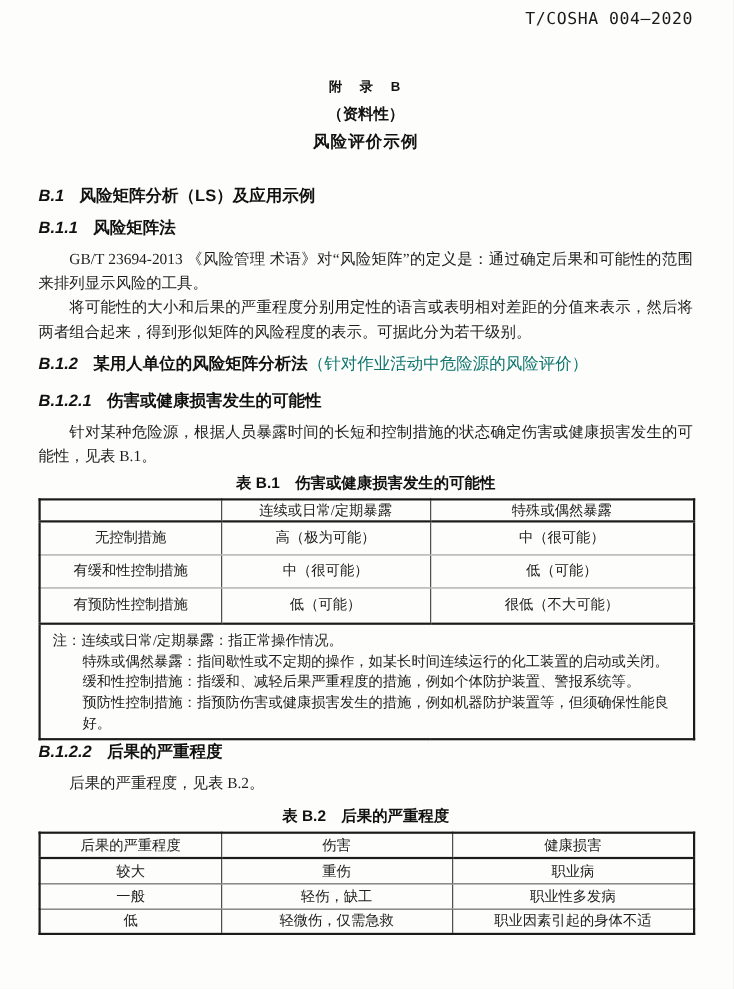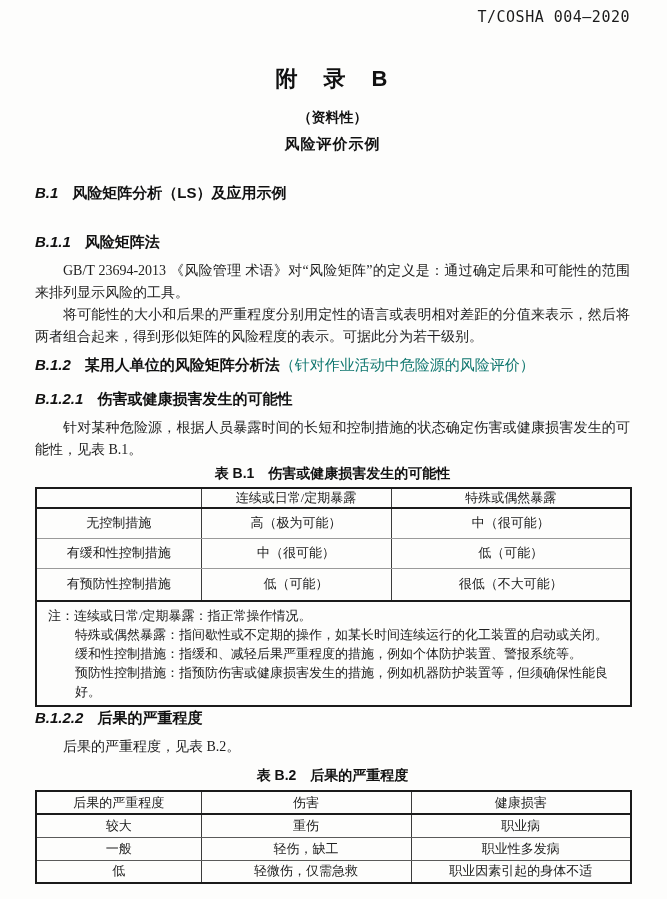--- a/index.html
+++ b/index.html
@@ -17,29 +17,29 @@
   .doc-number {
     margin-top: 8px;
     text-align: right;
     font-family: "DejaVu Sans Mono", monospace;
     font-size: 15px;
     letter-spacing: 0.5px;
     color: #1a1a1a;
   }
   .center { text-align: center; }
   .hei { font-family: "Liberation Sans", sans-serif; font-weight: bold; color:#111; }
-  .appendix-title   { margin-top: 42px; font-size: 22px; line-height: 22px; letter-spacing: 2px; }
-  .appendix-class   { margin-top: 18px;  font-size: 14px; line-height: 18px; }
+  .appendix-title   { margin-top: 42px; font-size: 12px; line-height: 22px; letter-spacing: 2px; }
+  .appendix-class   { margin-top: 4px;  font-size: 14px; line-height: 18px; }
   .appendix-subtitle{ margin-top: 8px;  font-size: 15px; line-height: 20px; letter-spacing: 1px; }
 
   .heading { font-size: 15px; line-height: 21px; }
   .h-num { margin-right: 14px; font-style: italic; }
   .h-suffix { font-family: "Liberation Serif", serif; font-weight: normal; color:#0f766e; }
   .h-b1   { margin-top: 28px; }
-  .h-b11  { margin-top: 28px; }
+  .h-b11  { margin-top: 8px; }
   .h-b12  { margin-top: 6px; }
   .h-b121 { margin-top: 12px; }
   .h-b122 { margin-top: 0; }
 
   .para {
     margin: 0;
     font-size: 14px;
     line-height: 22px;
     text-indent: 2em;
     text-align: justify;

